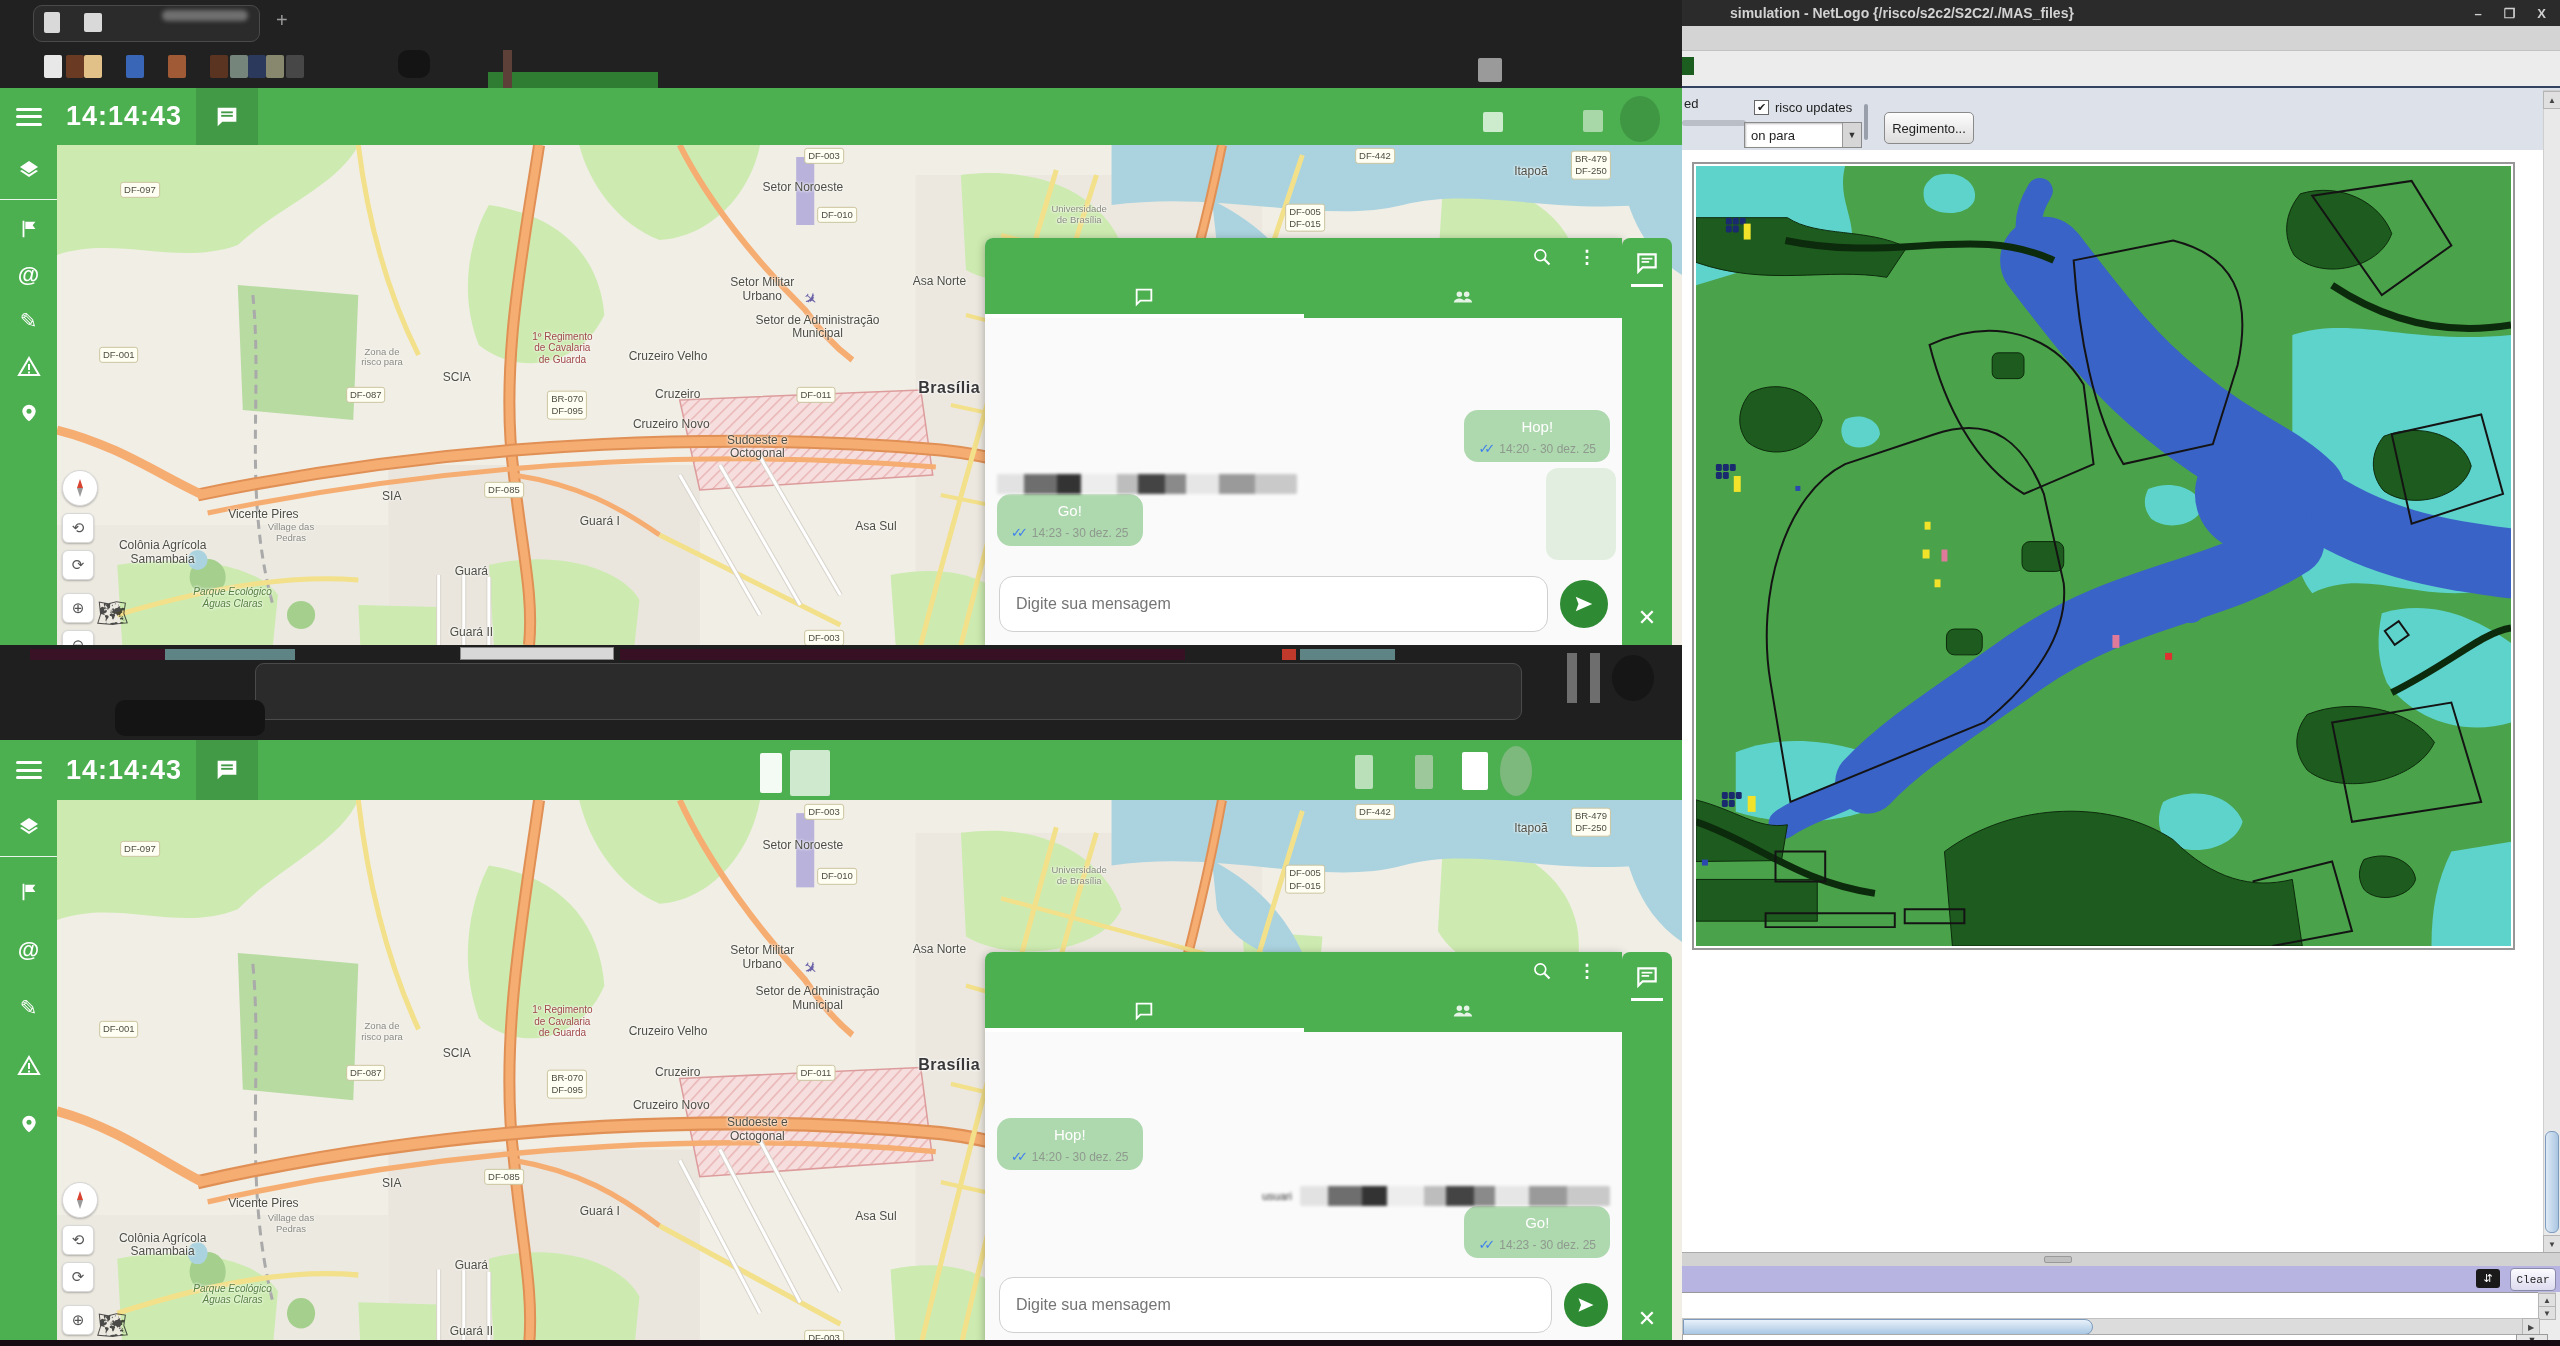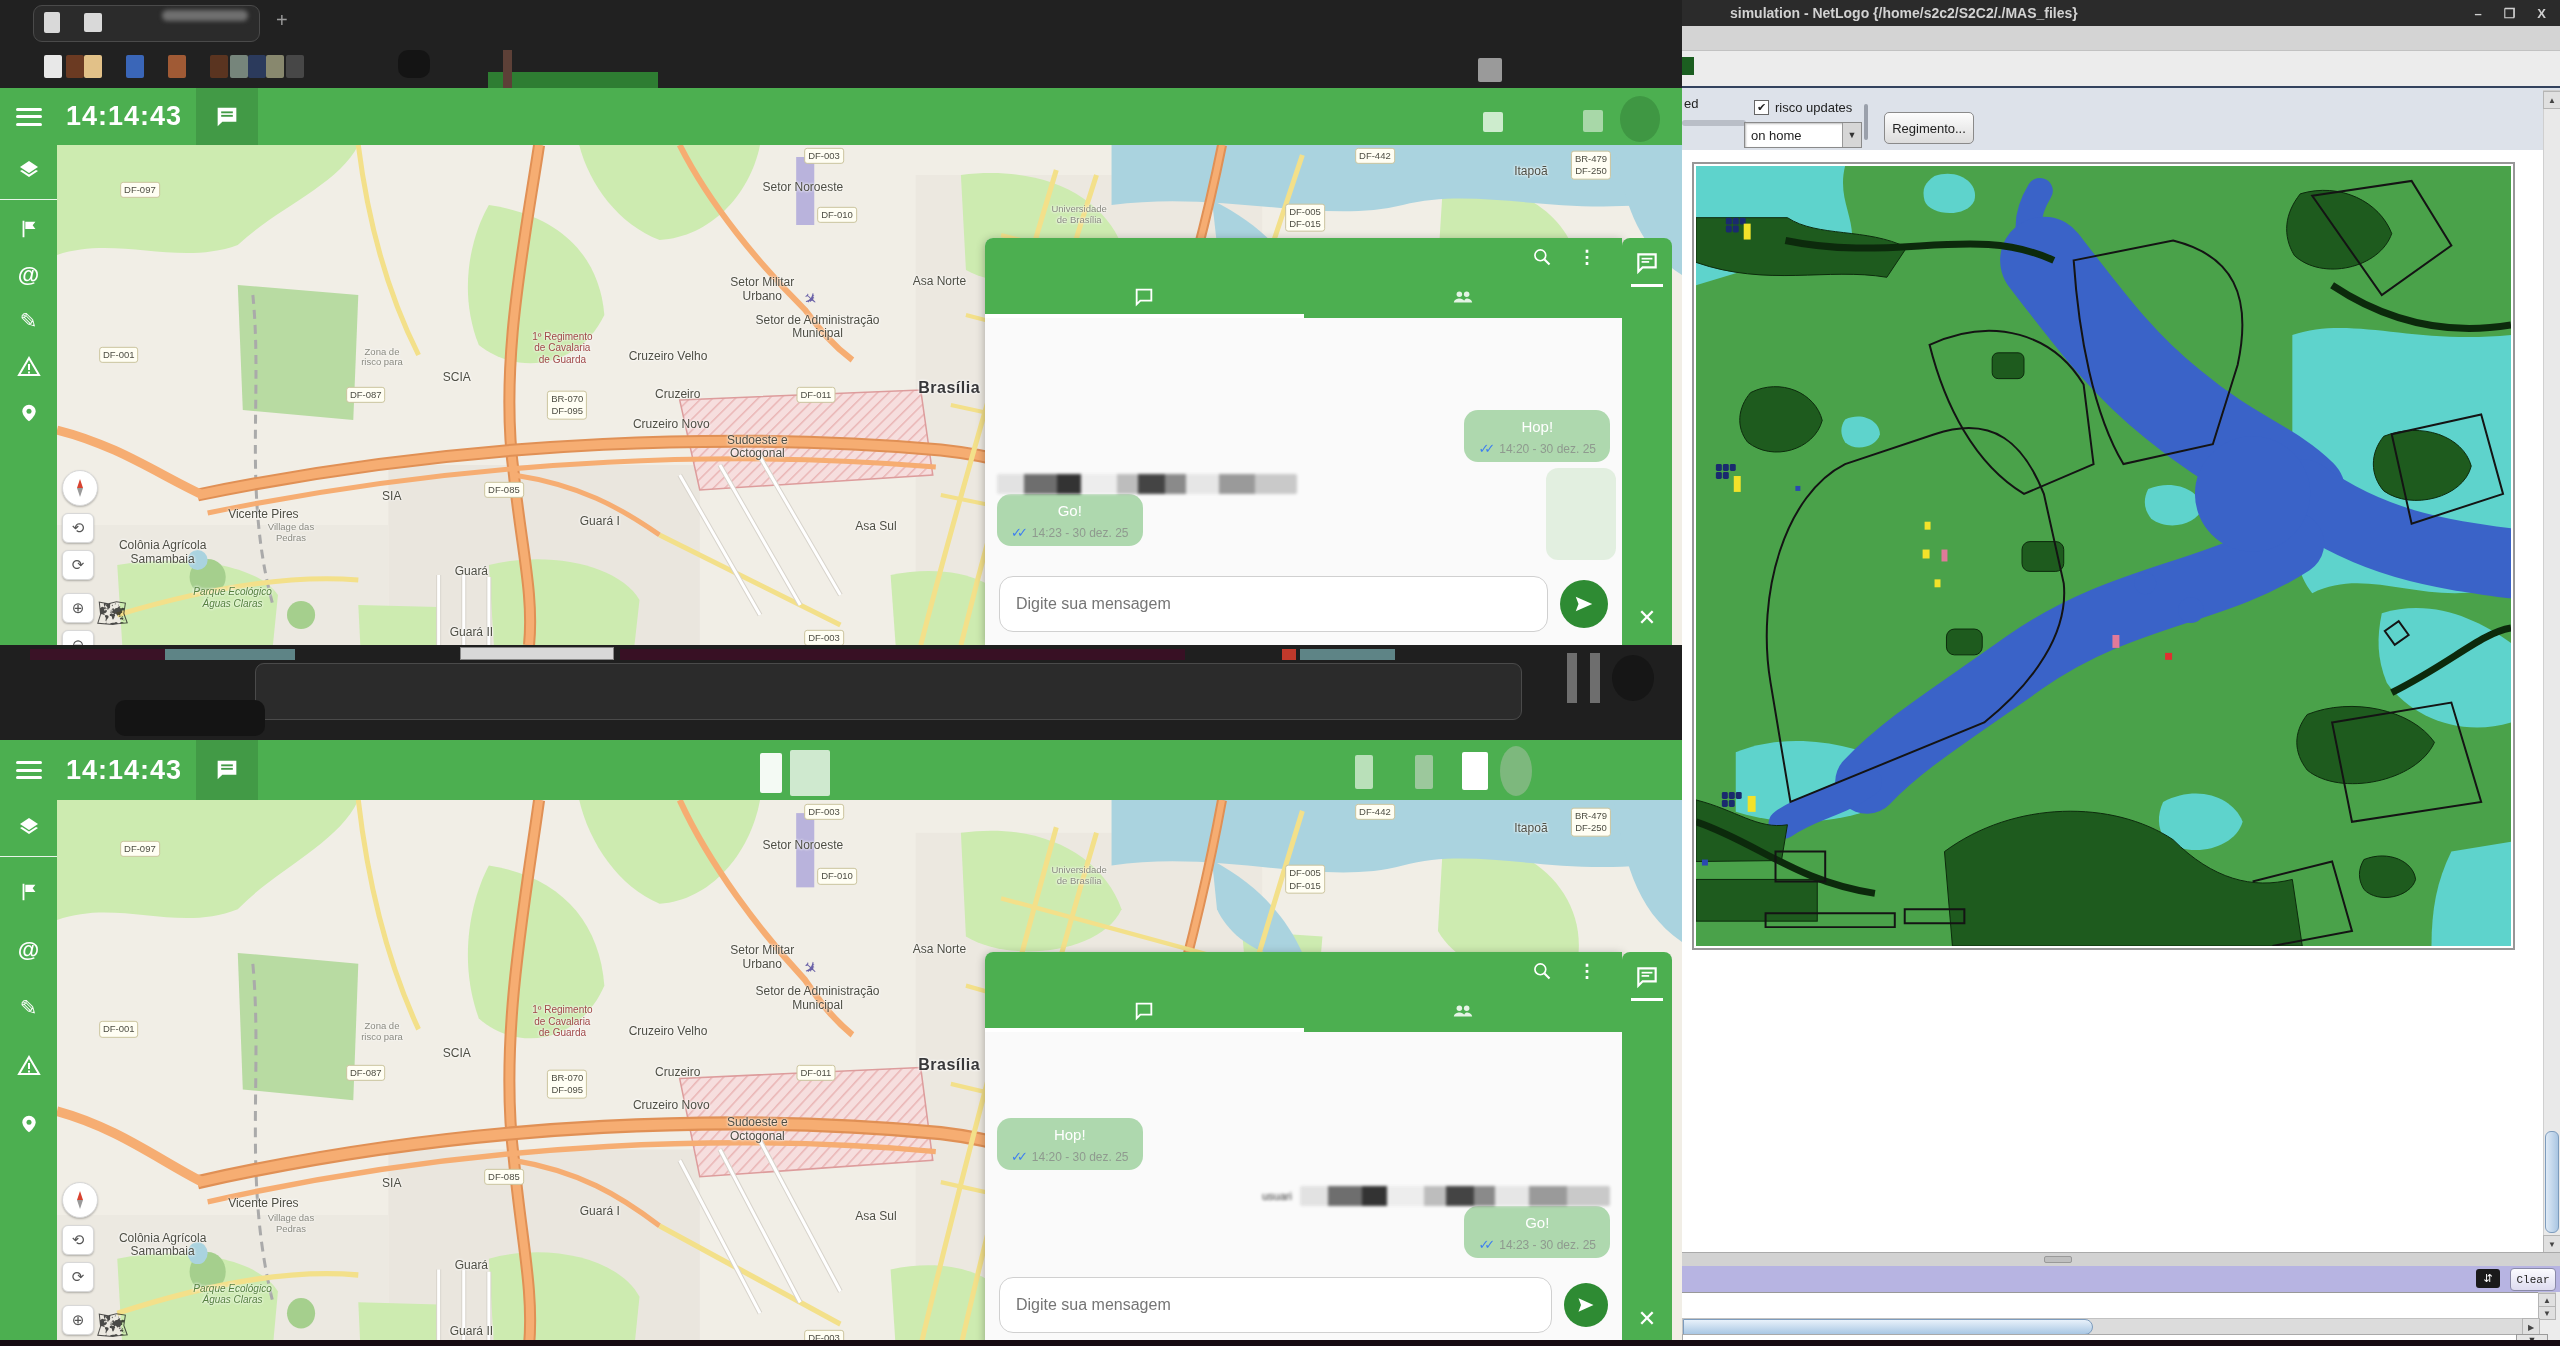--- a/index.html
+++ b/index.html
@@ -577,38 +577,38 @@
       <path d="M4 4 h16 v12 h-12 l-4 4 z" fill="none" stroke="#fff" stroke-width="2"></path>
       <line x1="7" y1="8" x2="17" y2="8" stroke="#fff" stroke-width="1.6"></line>
       <line x1="7" y1="11" x2="14" y2="11" stroke="#fff" stroke-width="1.6"></line>
     </svg>
   <div class="strip-underline"></div>
   <div class="strip-x">✕</div>
 </div>
 
 <div class="abs nl" style="left:1682px;top:0;width:878px;height:1346px;">
   <div class="nl-title">
-    <span>simulation - NetLogo {/home/s2c2/S2C2/./MAS_files}</span>
+    <span>simulation - NetLogo {/risco/s2c2/S2C2/./MAS_files}</span>
     <div class="nl-btns">
       <span>–</span>
       <span>❐</span>
       <span>X</span>
     </div>
   </div>
   <div class="nl-menustrip"></div>
   <div class="abs" style="left:0;top:57px;width:12px;height:18px;background:#1b5e20;"></div>
   <div class="nl-toolband" style="position:absolute;left:0;top:86px;width:878px;">
     <span style="position:absolute;left:2px;top:8px;font-size:13px;color:#222;">ed</span>
     <div style="position:absolute;left:0;top:32px;width:64px;height:6px;background:#b9bec7;border-radius:3px;"></div>
     <div class="nl-check" style="left:72px;top:12px;">
       <span class="box">✔</span>
       <span>risco updates</span>
     </div>
     <div class="nl-select" style="left:62px;top:34px;">
-      <span>on home</span>
+      <span>on para</span>
       <span class="arrow">▼</span>
     </div>
     <div class="nl-sep" style="left:182px;top:16px;height:36px;"></div>
     <div class="nl-btn" style="left:202px;top:24px;width:88px;height:30px;">
       <span>Regimento...</span>
     </div>
   </div>
 
   <div class="nl-white" style="left:0;top:150px;width:862px;height:1102px;"></div>
 

